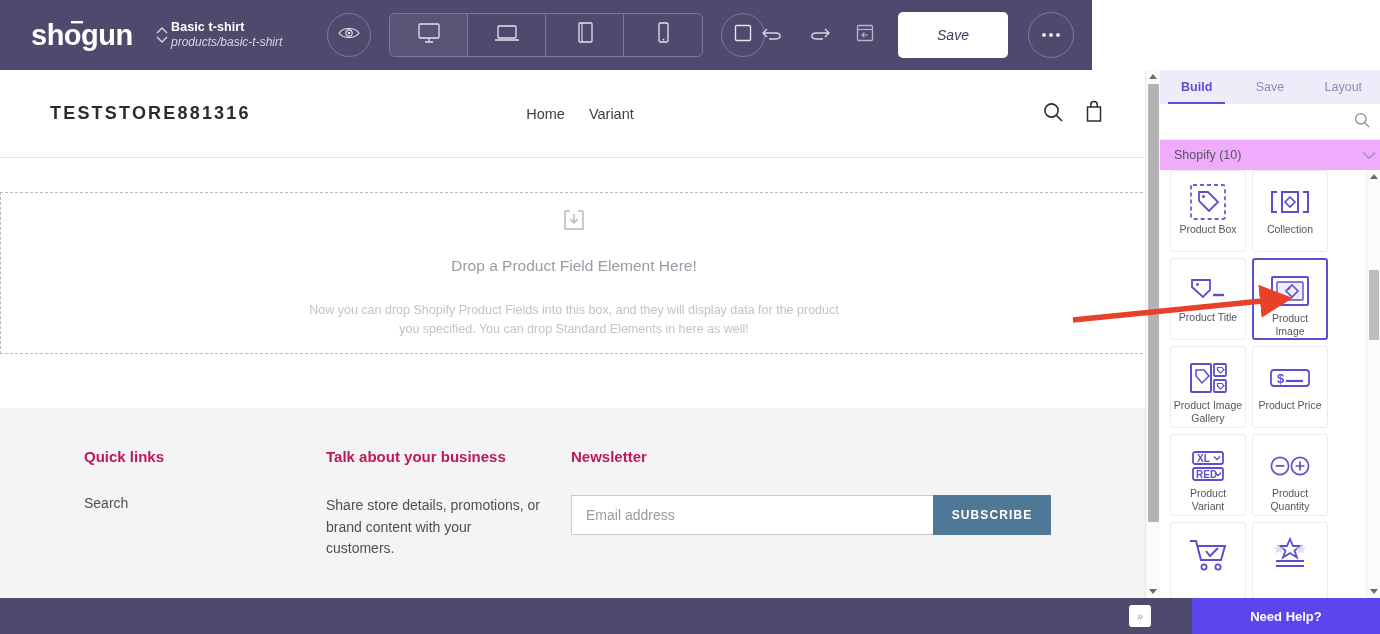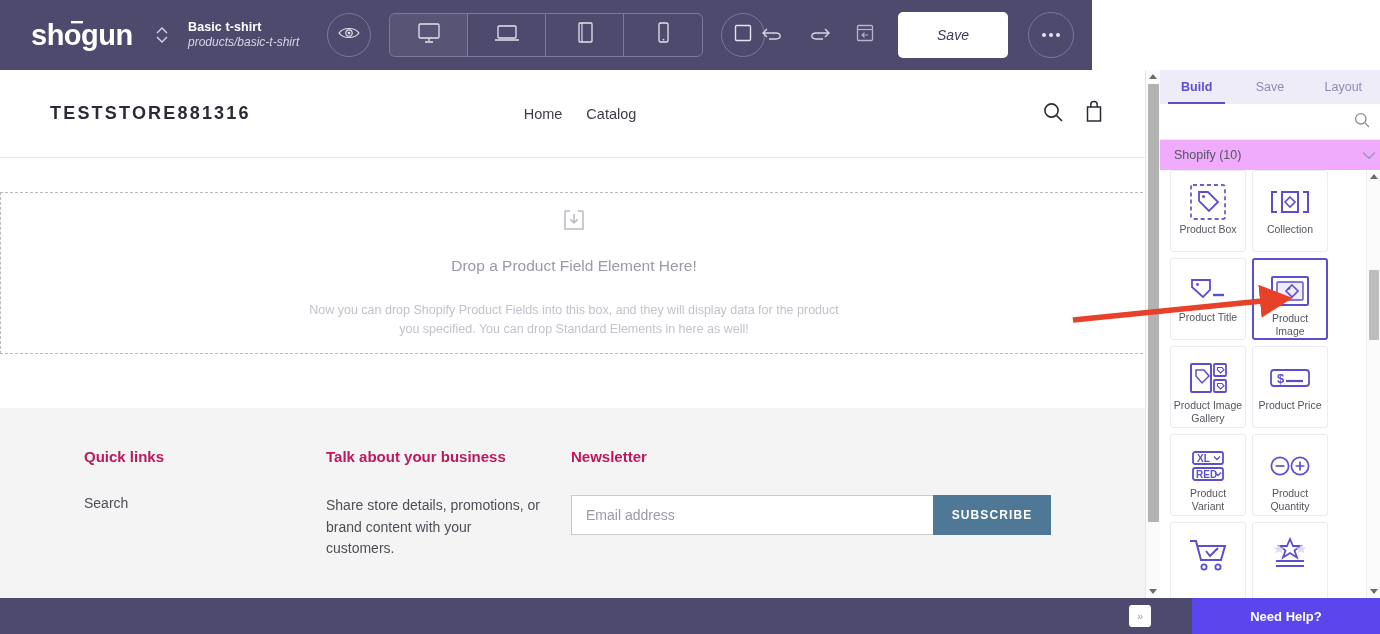--- a/index.html
+++ b/index.html
@@ -15,21 +15,21 @@
   .topbar {
     position: absolute; left: 0; top: 0; width: 1092px; height: 70px;
     background: #4e4a6d;
     display: flex; align-items: center; padding-left: 8px;
   }
   .logo {
     margin-left: 20px; width: 110px; height: 40px;
     display: flex; align-items: center; justify-content: center;
   }
   .page-picker {
-    display: flex; align-items: center; margin-left: 18px; gap: 20px;
+    display: flex; align-items: center; margin-left: 18px; gap: 3px;
   }
   .chev-stack { display: flex; flex-direction: column; align-items: center; gap: 2px; }
   .page-meta { line-height: 1.25; }
   .page-title-txt {
     color: #ffffff; font-size: 12.5px; font-weight: bold; letter-spacing: .1px;
   }
   .page-path-txt {
     color: #d7d4e4; font-size: 12px; font-style: italic;
   }
 
@@ -338,21 +338,21 @@
       </div>
     </div>
   </div>
 
   <div class="canvas">
 
     <div class="store-header">
       <div class="store-logo">TESTSTORE881316</div>
       <div class="store-nav">
         <span>Home</span>
-        <span>Catalog</span>
+        <span>Variant</span>
       </div>
       <div class="store-actions">
         <span>
           <svg width="22" height="22" viewBox="0 0 22 22">
             <circle cx="9.5" cy="9.5" r="6.6" fill="none" stroke="#2b2b36" stroke-width="1.6"></circle>
             <path d="M14.4 14.4 L20 20" fill="none" stroke="#2b2b36" stroke-width="1.6"></path>
           </svg>
         </span>
         <span>
           <svg width="20" height="24" viewBox="0 0 20 24">

